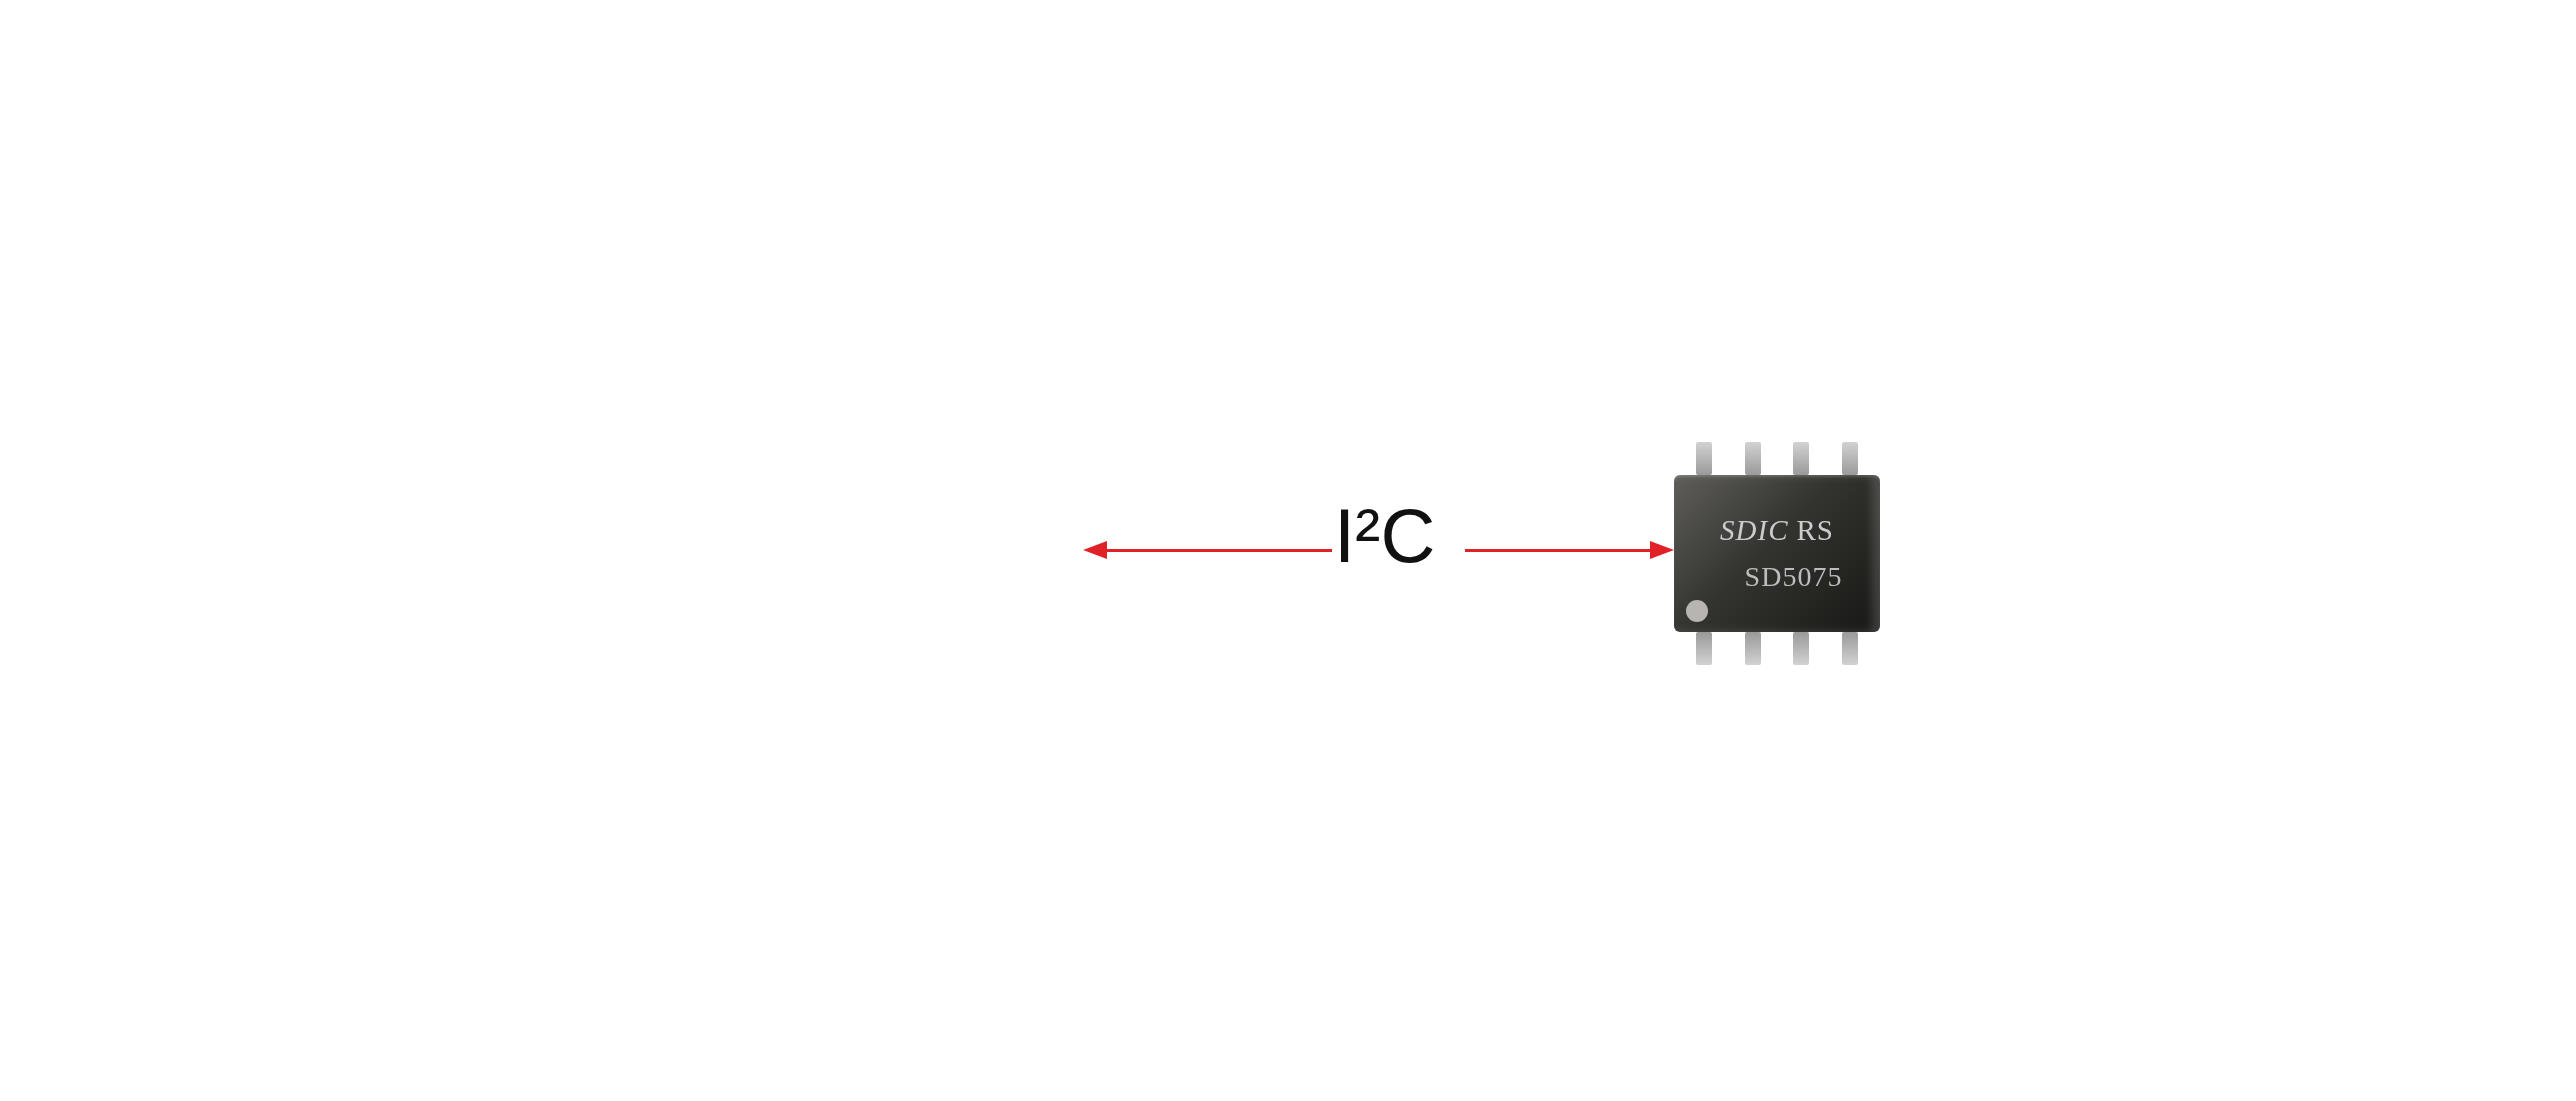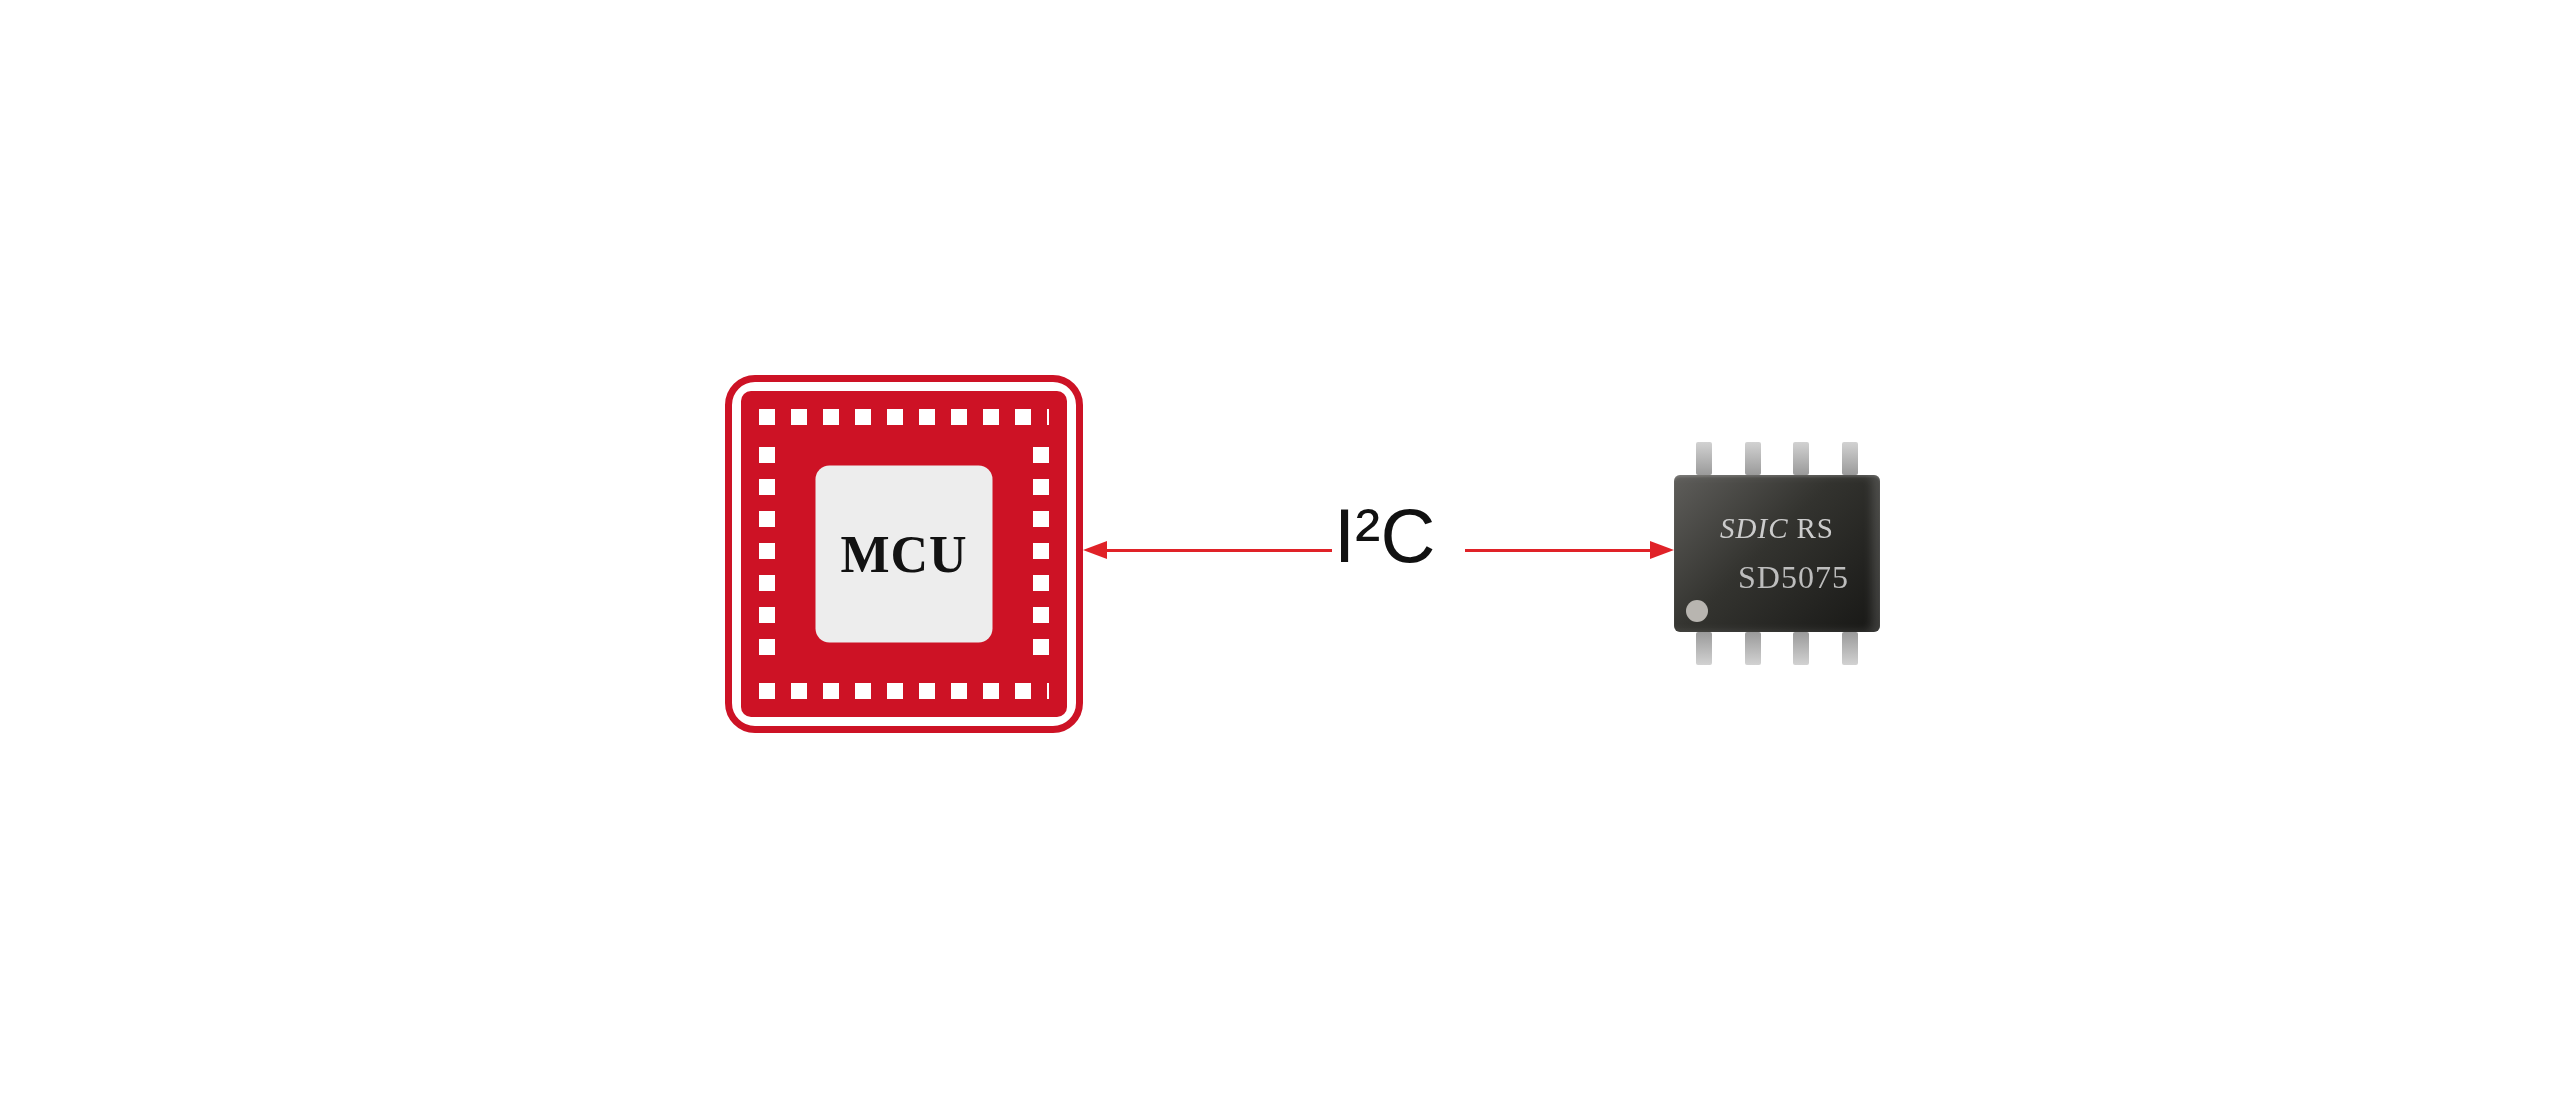--- a/index.html
+++ b/index.html
@@ -119,44 +119,33 @@
     box-shadow:inset -8px 0 10px rgba(255,255,255,0.16), inset 0 2px 2px rgba(255,255,255,0.12);
     display:flex;flex-direction:column;align-items:center;justify-content:center;
     gap:14px;
   }
   .ic-line1{
     font-size:29px;color:#cccccc;letter-spacing:1px;
   }
   .ic-line1 .brand-italic{font-style:italic;}
   .ic-line1 .brand-regular{margin-left:8px;font-style:normal;}
   .ic-line2{
-    font-size:32px;color:#bdbdbd;letter-spacing:1px;margin-left:33px;
+    font-size:28px;color:#bdbdbd;letter-spacing:1px;margin-left:33px;
   }
   .pin1-dot{
     position:absolute;left:12px;bottom:10px;
     width:22px;height:22px;border-radius:50%;
     background:#b8b5b0;
   }
 </style>
 </head>
 <body>
 
 <div class="stage">
 
-  <div class="mcu">
-    <div class="mcu-inner">
-      <div class="pins pins-top"></div>
-      <div class="pins pins-bottom"></div>
-      <div class="pins pins-left"></div>
-      <div class="pins pins-right"></div>
-      <div class="mcu-pad">
-        <span>MCU</span>
-      </div>
-    </div>
-  </div>
 
   <div class="arrow arrow-left">
     <span class="head head-left"></span>
     <span class="shaft"></span>
   </div>
 
   <div class="bus-label">I²C</div>
 
   <div class="arrow arrow-right">
     <span class="shaft"></span>

